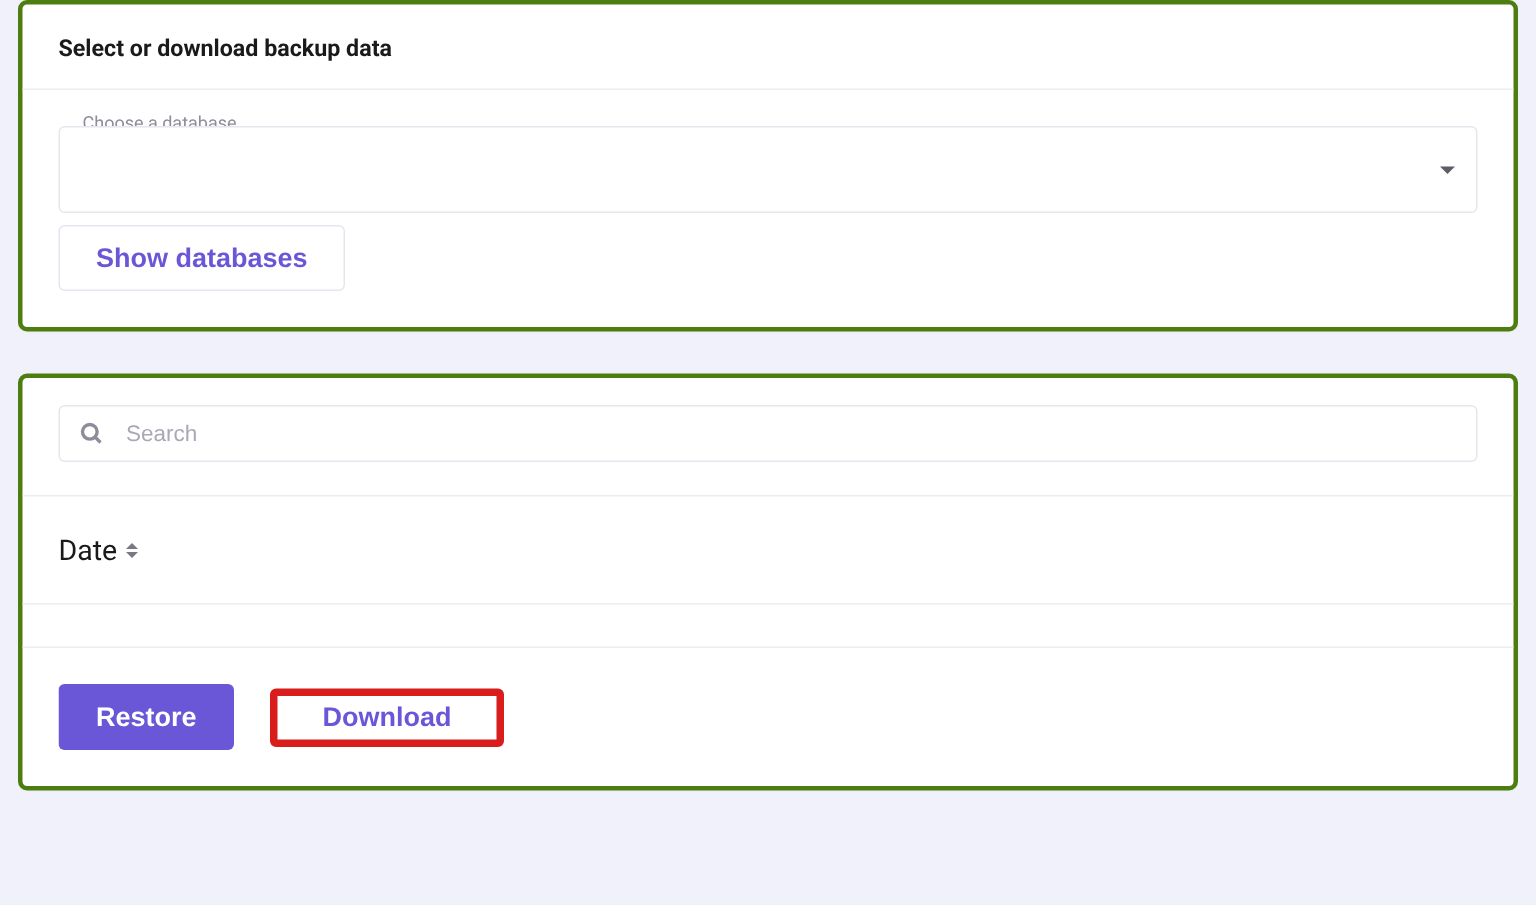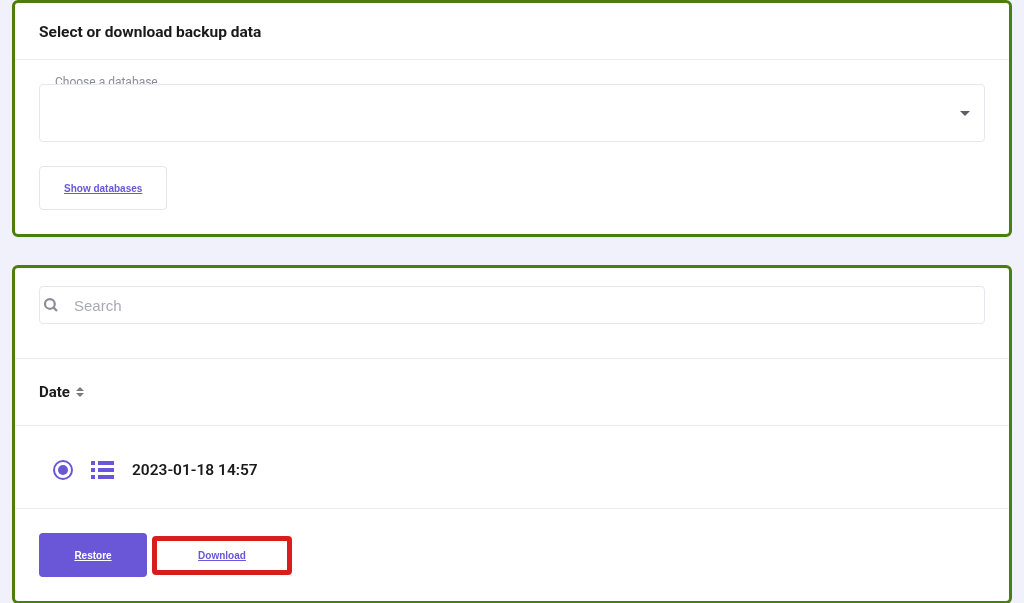--- a/index.html
+++ b/index.html
@@ -35,21 +35,21 @@
       padding-bottom: 18px;
     }
     .hr-full {
       border: none;
       border-top: 1px solid #ececf4;
       margin: 0 -24px 24px -24px;
     }
     
     .db-field-wrap {
       position: relative;
-      margin-bottom: 24px;
+      margin-bottom: 8px;
     }
     .db-field {
       position: relative;
       border: 1px solid #e6e6ee;
       border-radius: 4px;
       height: 58px;
       display: flex;
       align-items: center;
       padding: 0 14px;
       background: #ffffff;
@@ -71,26 +71,25 @@
       height: 0;
       border-left: 5px solid transparent;
       border-right: 5px solid transparent;
       border-top: 5px solid #5d5d66;
     }
     .btn {
       display: inline-flex;
       align-items: center;
       justify-content: center;
       border-radius: 4px;
-      font-size: 10px;
+      font-size: 18px;
       font-weight: 600;
       cursor: pointer;
       border: 1px solid transparent;
       height: 44px;
-      text-decoration: underline;
     }
     .btn-outline {
       background: #ffffff;
       color: #6a57d8;
       border: 1px solid #e5e5ef;
       padding: 0 24px;
     }
     .btn-primary {
       background: #6a57d8;
       color: #ffffff;
@@ -107,22 +106,22 @@
       min-width: 140px;
       font-weight: 600;
     }
     
     .search-wrap {
       display: flex;
       align-items: center;
       border: 1px solid #e6e6ee;
       border-radius: 4px;
       height: 38px;
-      padding: 0 0;
-      margin-bottom: 34px;
+      padding: 0 10px;
+      margin-bottom: 22px;
       background: #ffffff;
     }
     .search-icon {
       width: 18px;
       height: 18px;
       margin-right: 14px;
       margin-left: 2px;
       color: #8c8c9a;
       flex-shrink: 0;
     }
@@ -144,22 +143,22 @@
     }
     .date-header {
       display: flex;
       align-items: center;
       gap: 6px;
       padding: 4px 0 24px 0;
       user-select: none;
       cursor: pointer;
     }
     .date-header-text {
-      font-size: 15px;
-      font-weight: 700;
+      font-size: 19px;
+      font-weight: 400;
       color: #1a1a1a;
     }
     .sort-icon {
       display: inline-flex;
       flex-direction: column;
       gap: 2px;
     }
     .sort-icon span {
       width: 0;
       height: 0;
@@ -218,21 +217,21 @@
       background: #6a57d8;
     }
     .date-text {
       font-size: 15.5px;
       font-weight: 600;
       color: #1a1a1a;
     }
     .actions-row {
       display: flex;
       align-items: center;
-      gap: 5px;
+      gap: 24px;
       padding-top: 4px;
     }
     .bottom-sep-before-actions {
       border: none;
       border-top: 1px solid #ececf4;
       margin: 0 -24px 20px -24px;
     }
   </style>
 </head>
 <body>
@@ -263,40 +262,20 @@
   <div class="date-header">
     <span class="date-header-text">Date</span>
     <span class="sort-icon">
       <span class="sort-up"></span>
       <span class="sort-down"></span>
     </span>
   </div>
 
   <hr class="row-hr">
 
-  <div class="data-row">
-    <span class="radio">
-      <span class="radio-inner"></span>
-    </span>
-    <span class="list-icon">
-      <span class="list-icon-row">
-          <span class="list-icon-dot"></span>
-          <span class="list-icon-bar"></span>
-        </span>
-      <span class="list-icon-row">
-          <span class="list-icon-dot"></span>
-          <span class="list-icon-bar"></span>
-        </span>
-      <span class="list-icon-row">
-          <span class="list-icon-dot"></span>
-          <span class="list-icon-bar"></span>
-        </span>
-    </span>
-    <span class="date-text">2023-01-18 14:57</span>
-  </div>
 
   <hr class="bottom-sep-before-actions">
 
   <div class="actions-row">
     <button class="btn btn-primary">Restore</button>
     <button class="btn btn-download">Download</button>
   </div>
 </div>
 
 </body></html>

